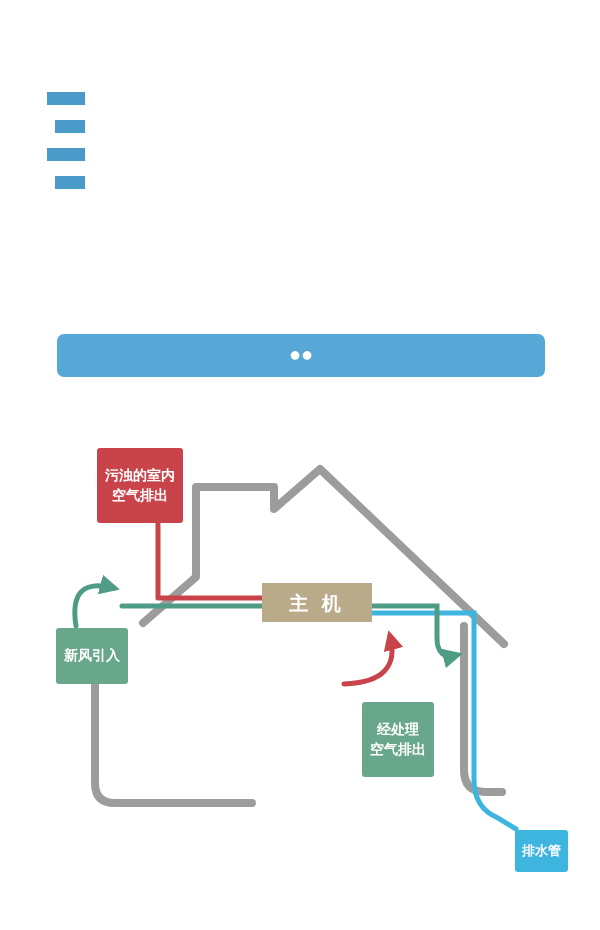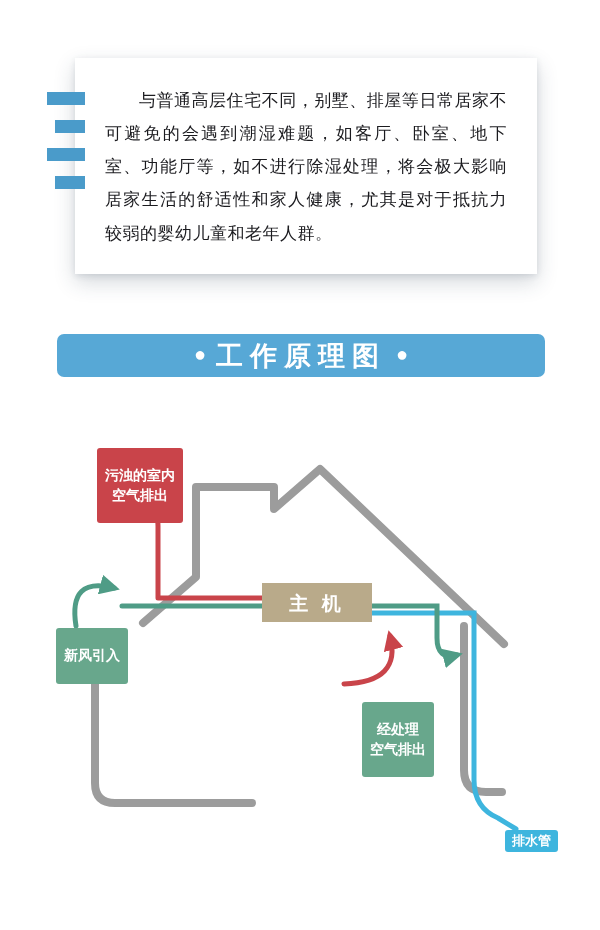--- a/index.html
+++ b/index.html
@@ -29,39 +29,35 @@
   
   .diagram{position:absolute;left:0;top:430px;width:600px;height:500px;}
   .diagram svg{position:absolute;left:0;top:0;}
   .badge{
     position:absolute;color:#fff;font-weight:bold;font-size:14px;line-height:1.4;
     padding:18px 8px;border-radius:3px;text-align:center;white-space:nowrap;z-index:4;
   }
   .badge span{display:block;}
   .badge.red{background:#c9444a;}
   .badge.green{background:#68a78c;}
-  .badge.blue{background:#3eb5de;font-size:13px;padding:2px 7px;}
+  .badge.blue{background:#3eb5de;font-size:13px;padding:12px 7px;margin-left:10px;}
 </style>
 </head>
 <body>
 
 <div id="page">
 
   <div class="deco-bar" style="left:47px;top:92px;width:38px;"></div>
   <div class="deco-bar" style="left:55px;top:120px;width:30px;"></div>
   <div class="deco-bar" style="left:47px;top:148px;width:38px;"></div>
   <div class="deco-bar" style="left:55px;top:176px;width:30px;"></div>
 
-  <div class="intro-card">
-    <p>与普通高层住宅不同，别墅、排屋等日常居家不可避免的会遇到潮湿难题，如客厅、卧室、地下室、功能厅等，如不进行除湿处理，将会极大影响居家生活的舒适性和家人健康，尤其是对于抵抗力较弱的婴幼儿童和老年人群。</p>
-  </div>
 
   <div class="banner">
     <span class="dot">●</span>
-    <span class="title">工作原理图</span>
     <span class="dot">●</span>
   </div>
 
   <div class="diagram">
     <svg width="600" height="500" viewBox="0 0 600 500">
       <defs>
         <marker id="arrow-red" viewBox="0 0 10 10" refX="7" refY="5" markerWidth="4" markerHeight="4" orient="auto">
           <path d="M0,0 L10,5 L0,10 z" fill="#c9444a"></path>
         </marker>
         <marker id="arrow-green" viewBox="0 0 10 10" refX="7" refY="5" markerWidth="4" markerHeight="4" orient="auto">

